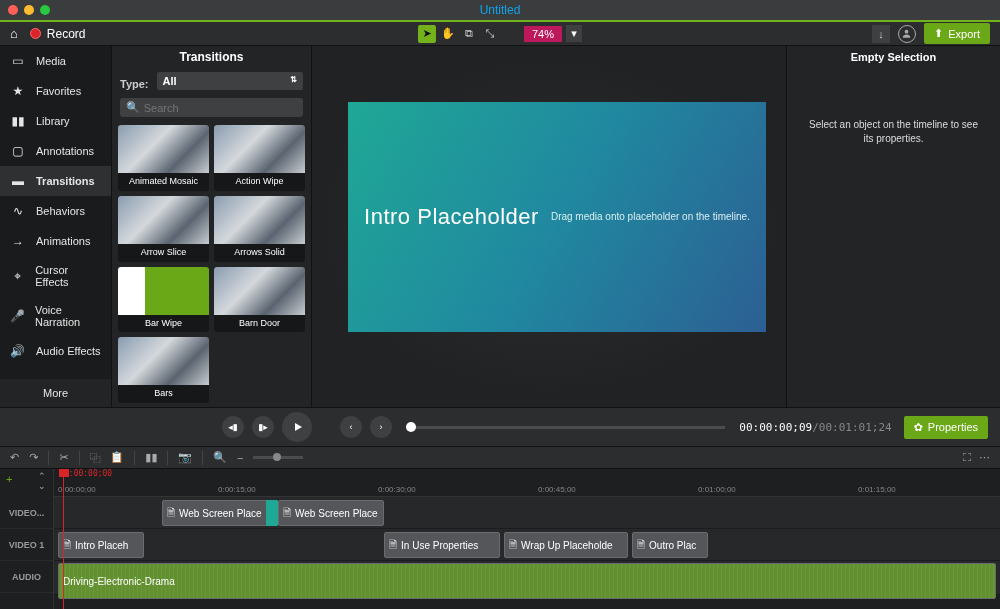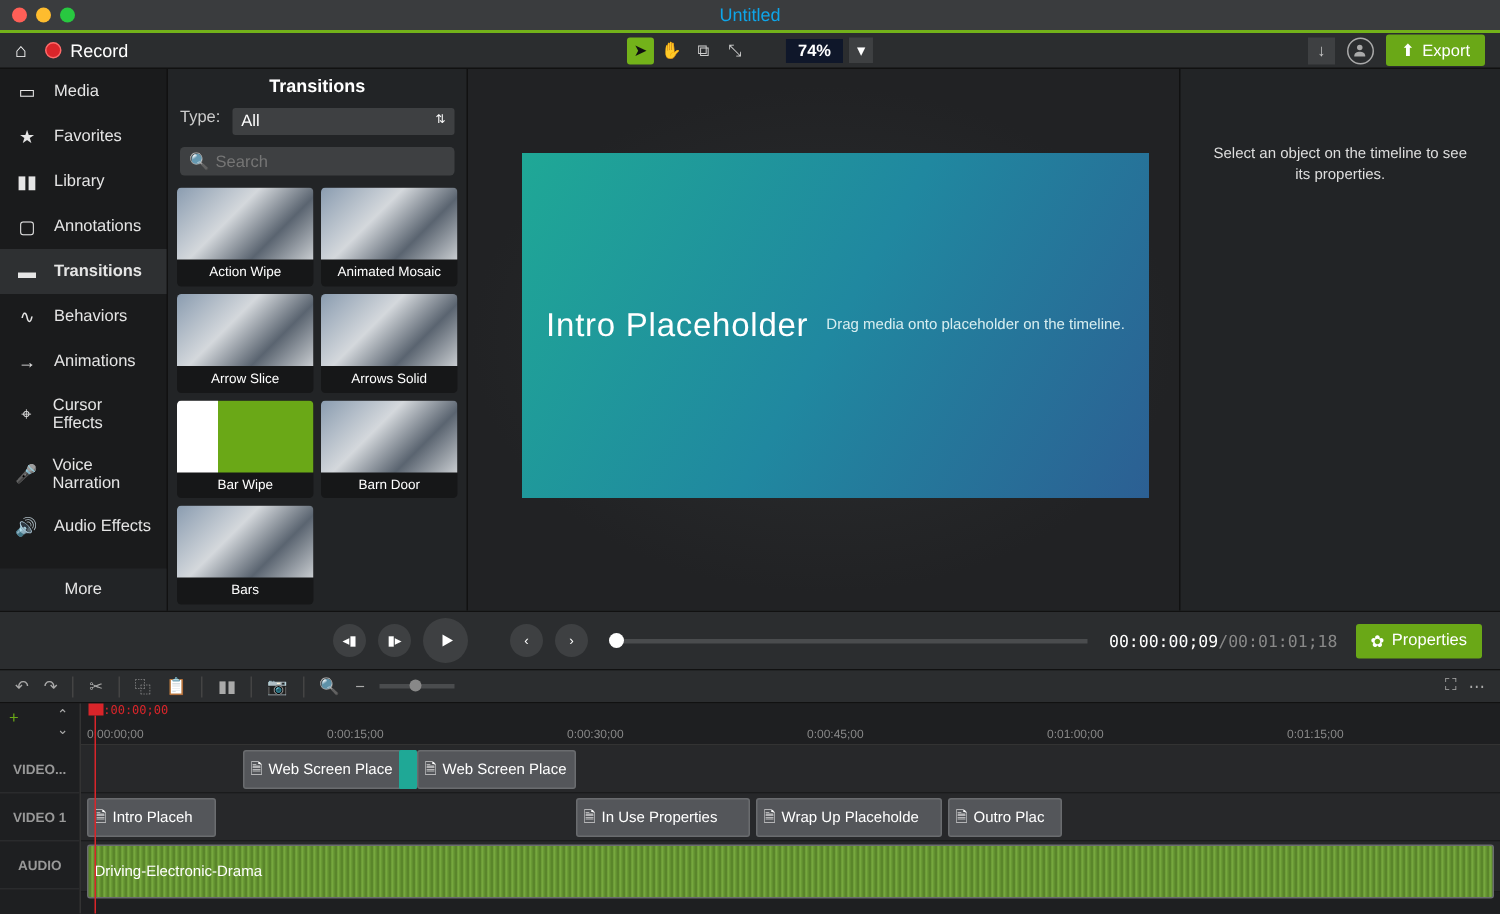--- a/index.html
+++ b/index.html
@@ -14,42 +14,42 @@
 
 
 .toolbar { height: 26px; background: #2b2d2f; border-top: 2px solid #73b21a; border-bottom: 1px solid #111; display: flex; align-items: center; padding: 0 10px; position: relative; }
 .toolbar-left { display: flex; align-items: center; gap: 12px; }
 .home-ico { font-size: 13px; color: #fff; }
 .record { display: flex; align-items: center; gap: 6px; color: #fff; font-size: 12px; font-weight: 500; }
 .rec-dot { width: 11px; height: 11px; border-radius: 50%; background: #d9252a; border: 1px solid #ff6a6a; display:inline-block;}
 .toolbar-center { position: absolute; left: 50%; transform: translateX(-50%); display: flex; align-items: center; gap: 3px; }
 .tool-btn { width: 18px; height: 18px; display: flex; align-items: center; justify-content: center; color: #ccc; font-size: 11px; border-radius: 2px;}
 .tool-btn.active { background: #73b21a; color: #111; }
-.zoom-box { background: #0f172a; color: #fff; padding: 2px 8px; font-size: 11px; margin-left: 22px; display:flex; align-items:center;font-weight:bold;}
+.zoom-box { background: #be185d; color: #fff; padding: 2px 8px; font-size: 11px; margin-left: 22px; display:flex; align-items:center;}
 .zoom-dd { background: #3e4042; color:#fff; width: 16px; text-align:center; margin-left:1px; padding: 2px 0;}
 .toolbar-right { margin-left: auto; display: flex; align-items: center; gap: 8px; }
 .dl-btn { width:18px; height:18px; background:#3e4042; display:flex; align-items:center; justify-content:center; color:#ccc;}
 .avatar { width: 18px; height: 18px; border: 1.5px solid #aaa; border-radius: 50%; display:flex; align-items:center; justify-content:center;}
 .avatar svg { width:11px; height:11px; fill:#aaa;}
 .export-btn { background: #6aa817; color: #fff; padding: 4px 10px; font-size: 11px; border-radius: 2px; display:flex; align-items:center; gap:5px; font-weight:500;}
 
 
 .main-row { display: flex; height: 361px; }
 
 
 .leftnav { width: 112px; background: #1a1b1c; border-right: 1px solid #111; display:flex; flex-direction:column;}
 .leftnav-item { display: flex; align-items: center; gap: 10px; padding: 8px 10px; color: #e5e5e5; font-size: 11px;}
 .leftnav-item.active { background: #2e3032; font-weight:600;}
 .leftnav-ico { width: 16px; text-align: center; font-size: 12px; color:#e5e5e5;}
 .more-item { margin-top:auto; padding: 8px 10px; color:#e5e5e5; font-size:11px; text-align:center; background:#222426;}
 
 
 .trans-panel { width: 200px; background: #222426; border-right:1px solid #111; display:flex; flex-direction:column;}
 .trans-header { text-align:center; padding: 4px 0; font-size:12px; font-weight:600; color:#fff;}
-.type-row { display:flex; align-items:flex-start; padding: 4px 8px; gap: 8px;}
+.type-row { display:flex; align-items:flex-end; padding: 4px 8px; gap: 8px; font-weight: bold;}
 .type-label { font-size:11px; color:#ccc;}
 .type-select { flex:1; background:#3e4042; color:#fff; padding:3px 6px; font-size:11px; border-radius:2px; display:flex; justify-content:space-between;}
 .search-row { padding: 4px 8px;}
 .search-box { background:#3e4042; border-radius:3px; display:flex; align-items:center; padding:3px 6px;}
 .search-box input { background:transparent; border:none; outline:none; color:#aaa; font-size:11px; flex:1; margin-left:4px;}
 .trans-grid { flex:1; overflow:hidden; padding: 4px 6px; display:grid; grid-template-columns: 1fr 1fr; gap: 5px;}
 .trans-item { background:#161718; border-radius:3px; overflow:hidden; display:flex; flex-direction:column;}
 .trans-thumb { height: 48px; background: linear-gradient(135deg, #8a9cb0 0%, #d4d8dc 40%, #5a6470 70%, #c8ccd0 100%); position:relative;}
 .trans-item:nth-child(5) .trans-thumb { background: linear-gradient(90deg, #fff 0%, #fff 30%, #6aa817 30%, #6aa817 100%);}
 .trans-cap { padding: 3px 4px; font-size: 9px; color:#fff; text-align:center; font-weight:500; white-space:nowrap; overflow:hidden;}
@@ -210,25 +210,25 @@
     </div>
     <div class="search-row">
       <div class="search-box">
         <span style="color:#aaa">🔍</span>
         <input placeholder="Search" style="">
       </div>
     </div>
     <div class="trans-grid">
       <div class="trans-item">
           <div class="trans-thumb"></div>
+          <div class="trans-cap">Animated Mosaic</div>
+        </div>
+      <div class="trans-item">
+          <div class="trans-thumb"></div>
           <div class="trans-cap">Action Wipe</div>
-        </div>
-      <div class="trans-item">
-          <div class="trans-thumb"></div>
-          <div class="trans-cap">Animated Mosaic</div>
         </div>
       <div class="trans-item">
           <div class="trans-thumb"></div>
           <div class="trans-cap">Arrow Slice</div>
         </div>
       <div class="trans-item">
           <div class="trans-thumb"></div>
           <div class="trans-cap">Arrows Solid</div>
         </div>
       <div class="trans-item">
@@ -248,41 +248,42 @@
 
   <div class="canvas-area">
     <div class="canvas-bg"></div>
     <div class="preview">
       <div class="preview-title">Intro Placeholder</div>
       <div class="preview-sub">Drag media onto placeholder on the timeline.</div>
     </div>
   </div>
 
   <div class="props-panel">
+    <div class="props-header">Empty Selection</div>
     <div class="props-body">Select an object on the timeline to see its properties.</div>
   </div>
 </div>
 
 <div class="playbar">
   <div class="play-controls">
     <div class="pc-btn">◂▮</div>
     <div class="pc-btn">▮▸</div>
     <div class="pc-play">
         <svg viewBox="0 0 24 24">
           <path d="M6 4l14 8-14 8z"></path>
         </svg>
       </div>
     <div style="width:12px"></div>
     <div class="pc-btn">‹</div>
     <div class="pc-btn">›</div>
   </div>
   <div class="scrubber">
       <div class="scrub-dot"></div>
     </div>
-  <div class="timecode"><span class="cur">00:00:00;09</span>/<span>00:01:01;18</span></div>
+  <div class="timecode"><span class="cur">00:00:00;09</span>/<span>00:01:01;24</span></div>
   <div class="props-btn">
     <span>✿</span>
     <span>Properties</span>
   </div>
 </div>
 
 <div class="tl-toolbar">
   <span class="tl-tbtn">↶</span>
   <span class="tl-tbtn">↷</span>
   <span class="tl-sep"></span>

